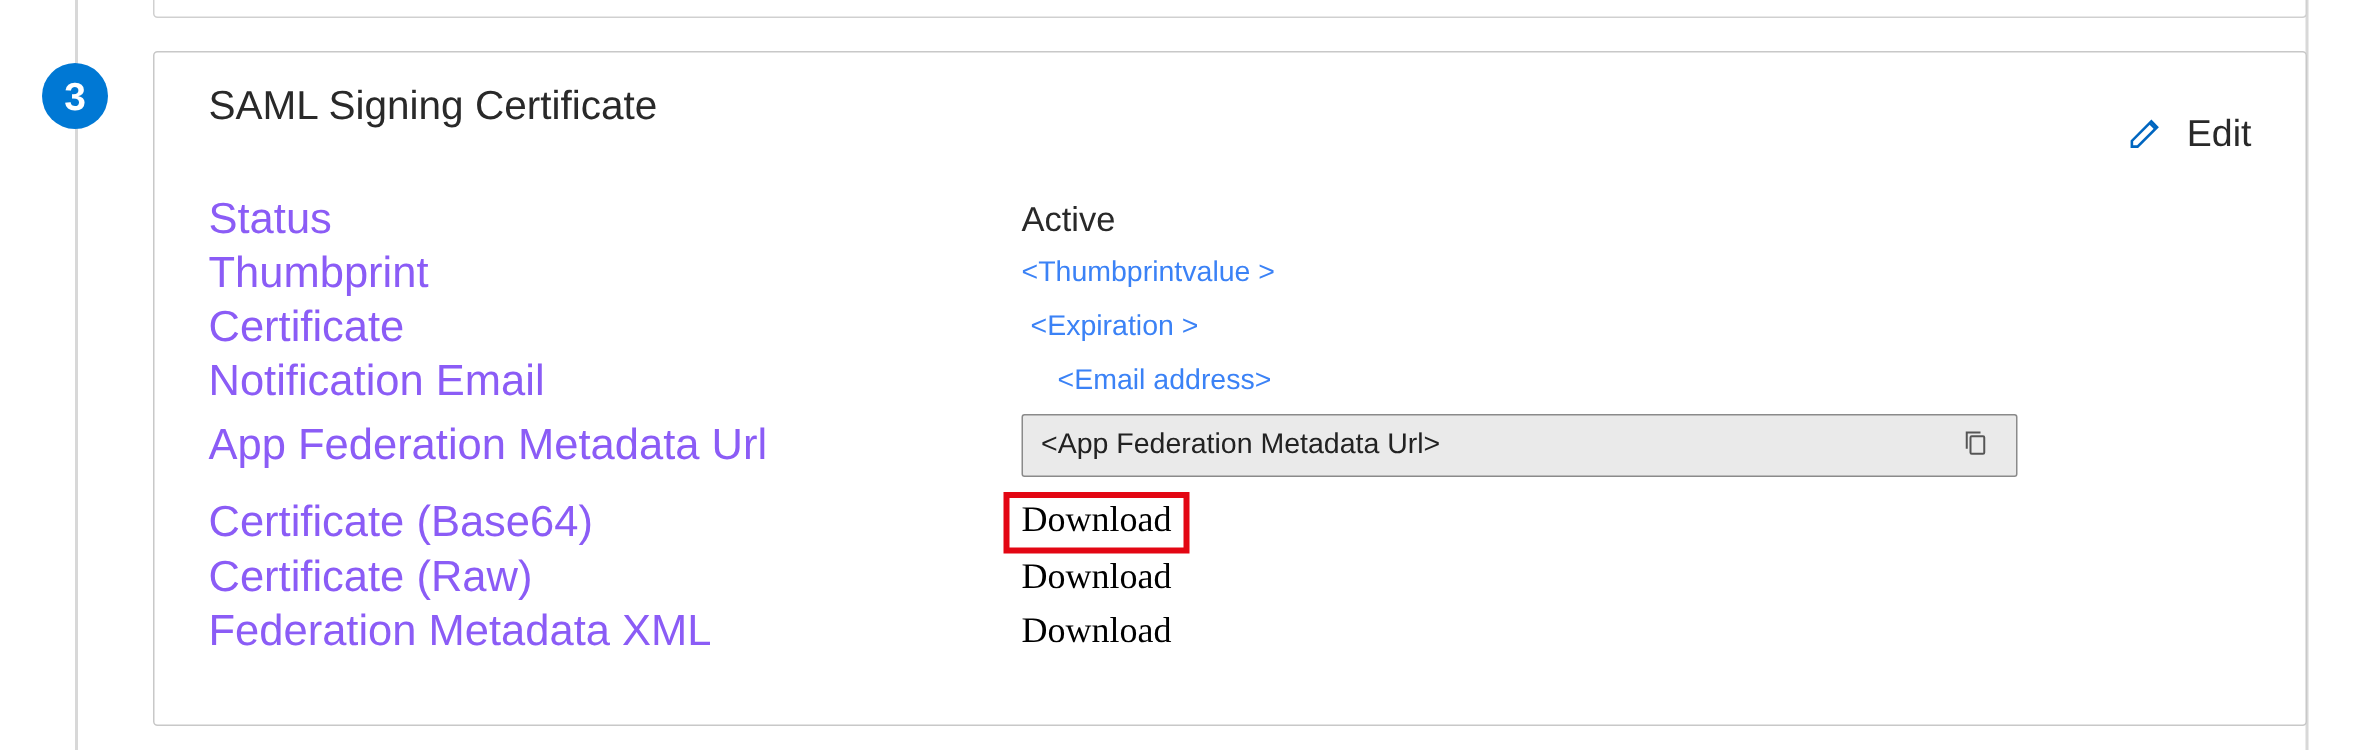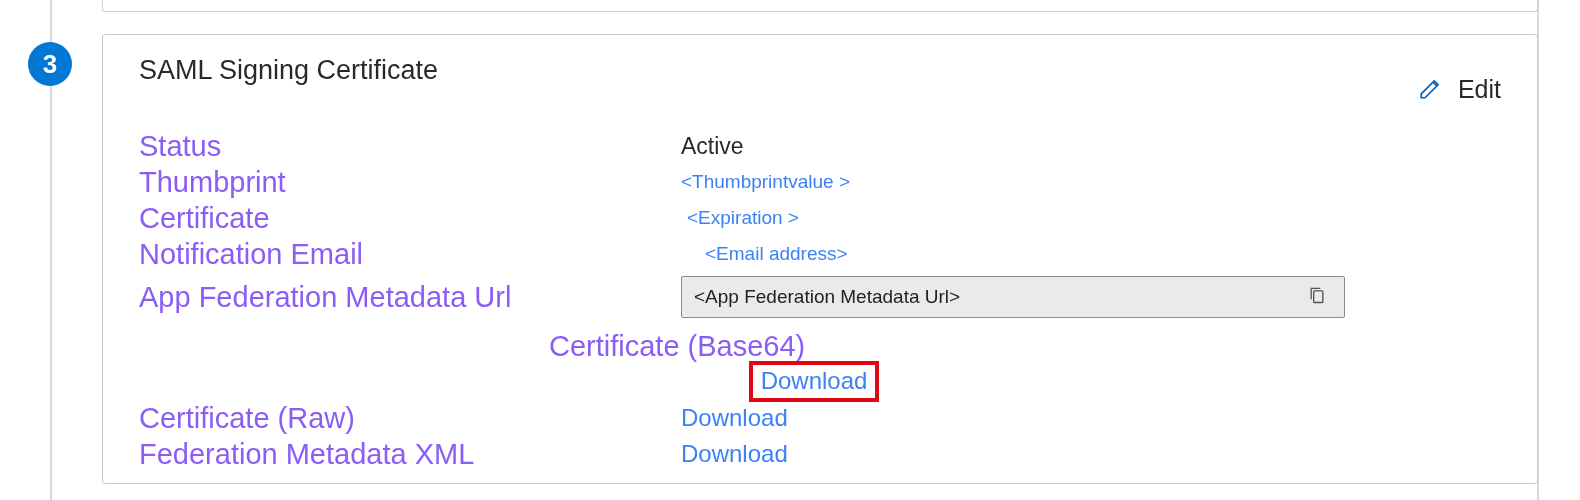--- a/index.html
+++ b/index.html
@@ -29,21 +29,21 @@
   .label-col { width:542px; font-size:29px; color:#8b5cf6; }
   .value-col { flex:1; font-size:23px; color:#292929; }
   .value-small { font-size:19px; color:#3b82f6; }
   .value-indent1 { padding-left:6px; }
   .value-indent2 { padding-left:24px; }
 
   .url-box { display:flex; align-items:center; width:664px; height:42px; border:1px solid #8a8a8a; border-radius:2px; background:#eaeaea; padding:0 16px 0 12px; }
   .url-text { flex:1; font-size:19px; color:#222; white-space:nowrap; overflow:hidden; }
   .copy-btn { width:22px; height:22px; display:flex; align-items:center; justify-content:center; cursor:pointer; }
 
-  .link { color:#3b82f6; font-size:24px; cursor:pointer; }
+  .link { color:#000000; font-size:24px; cursor:pointer;font-family:Liberation Serif, serif; }
   .highlight { display:inline-block; border:4px solid #e30613; padding:0 8px 2px 8px; margin-left:-12px; margin-top:-2px; margin-bottom:-2px; line-height:1.3; }
 
 </style>
 </head>
 <body>
 
 <div class="wrapper">
   <div class="vline1"></div>
   <div class="vline2"></div>
   <div class="top-band"></div>
@@ -95,21 +95,21 @@
                 <svg viewBox="0 0 24 24" width="20" height="20" fill="none" stroke="#555" stroke-width="1.6">
                   <rect x="8" y="7" width="11" height="14" rx="1"></rect>
                   <path d="M5 17 L5 4 L16 4"></path>
                 </svg>
               </span>
             </div>
           </div>
         </div>
       </div>
 
-      <div class="row gap-top" style="margin-top:12px;flex-direction:column;">
+      <div class="row gap-top" style="margin-top:12px;">
         <div class="label-col">Certificate (Base64)</div>
         <div class="value-col">
           <span class="link highlight">Download</span>
         </div>
       </div>
 
       <div class="row">
         <div class="label-col">Certificate (Raw)</div>
         <div class="value-col">
           <span class="link">Download</span>

